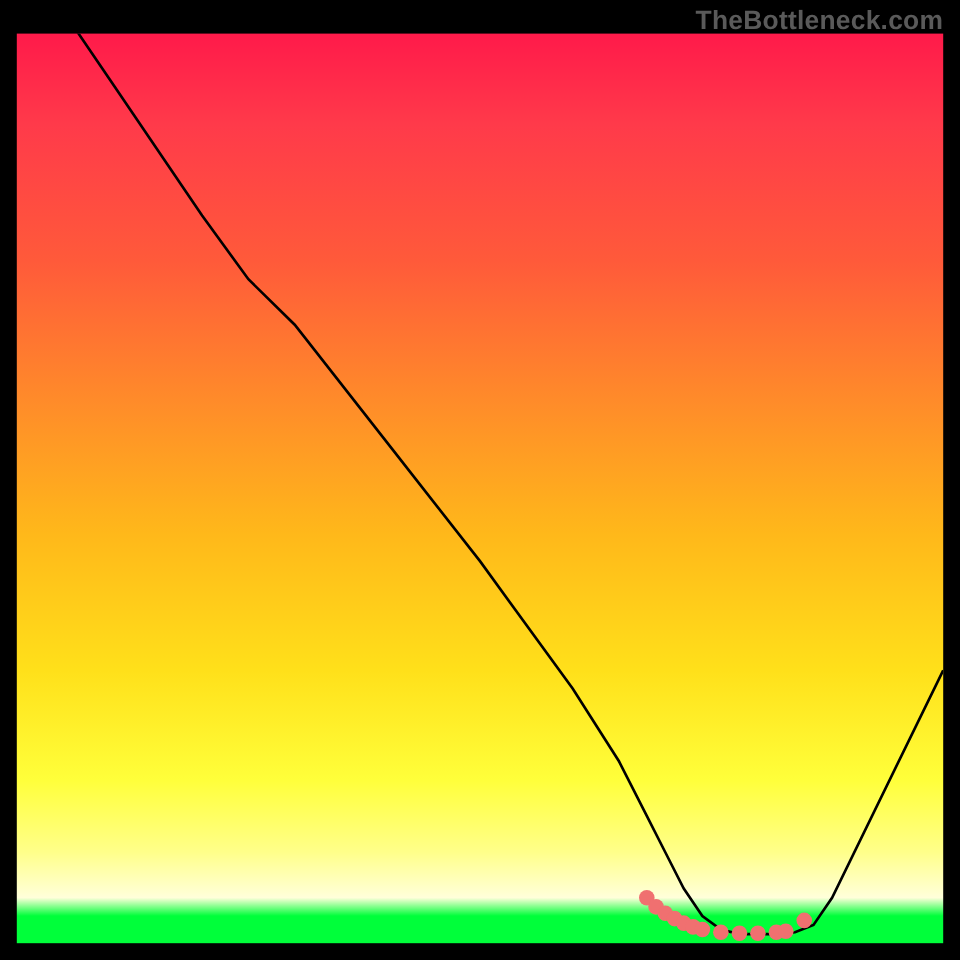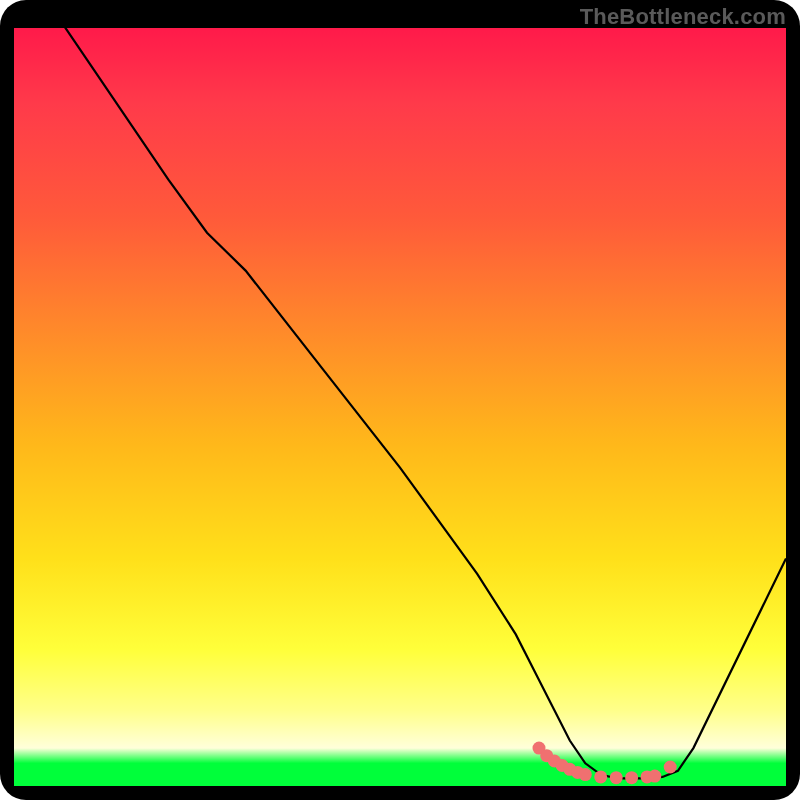--- a/index.html
+++ b/index.html
@@ -2,21 +2,20 @@
 <html><head>
 <meta charset="utf-8">
 <style>
   * { margin: 0; padding: 0; box-sizing: border-box; }
   body { width: 800px; height: 800px; position: relative; font-family: Arial, sans-serif; }
   .chart-container {
     width: 800px;
     height: 800px;
     position: relative;
     background: #000;
-    border-radius: 26px;
   }
   .plot-area {
     position: absolute;
     left: 14px;
     top: 28px;
     width: 772px;
     height: 758px;
     background: linear-gradient(to bottom,
       #ff1a4a 0%,
       #ff3a4a 10%,

